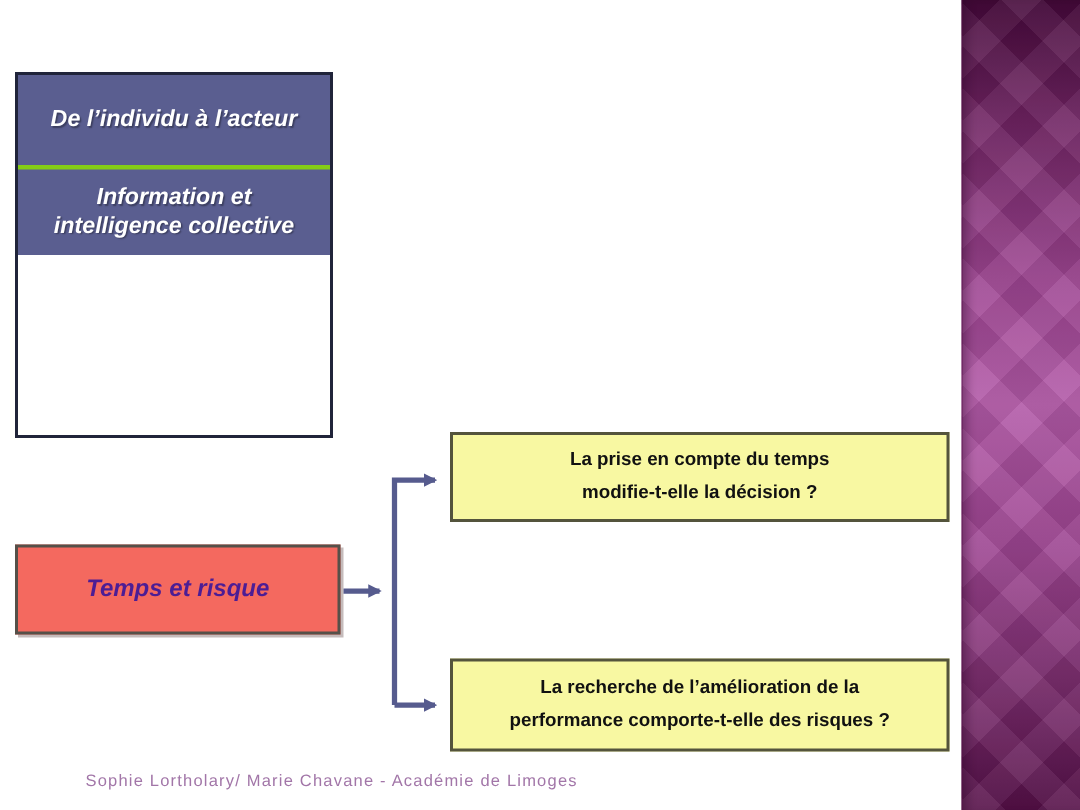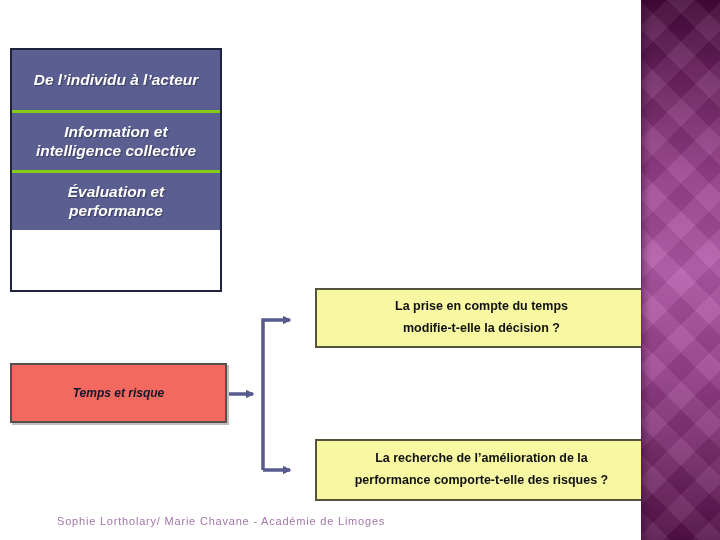--- a/index.html
+++ b/index.html
@@ -28,30 +28,29 @@
   }
 
   
   .source-box {
     position: absolute; left: 10px; top: 363px; width: 217px; height: 60px;
     background: #f4695f; border: 2px solid #555049;
     box-shadow: 2px 2px 0 rgba(90,60,60,0.35);
     display: flex; align-items: center; justify-content: center; text-align: center;
   }
   .source-box .label {
-    color: #0f172a; font-weight: bold; font-style: italic; font-size: 12px;
+    color: #4c1d95; font-weight: bold; font-style: italic; font-size: 16px;
   }
 
   
   .question-box {
     position: absolute; left: 300px; width: 333px;
     background: #f8f8a2; border: 2px solid #54543c;
     display: flex; align-items: center; justify-content: center; text-align: center;
     padding: 4px 10px;
-    margin-left: 15px;
   }
   .question-box.first  { top: 288px; height: 60px; }
   .question-box.second { top: 439px; height: 62px; }
   .question-box .label {
     color: #111111; font-weight: bold; font-size: 12.5px; line-height: 1.75;
     white-space: pre-line;
   }
 
   
   .connectors { position: absolute; left: 0; top: 0; width: 720px; height: 540px; pointer-events: none; }
@@ -79,24 +78,20 @@
 <div class="slide">
 
   <div class="stack">
     <div class="stack-box">
       <span class="label">De l’individu à l’acteur</span>
     </div>
     <div class="stack-box">
       <span class="label">Information et
 intelligence collective</span>
     </div>
-    <div class="stack-box">
-      <span class="label">Évaluation et
-performance</span>
-    </div>
   </div>
 
   <div class="source-box">
     <span class="label">Temps et risque</span>
   </div>
 
   <svg class="connectors" viewBox="0 0 720 540" xmlns="http://www.w3.org/2000/svg">
     <defs>
       <marker id="arrowhead" markerWidth="9" markerHeight="9" refX="7.5" refY="4.5" orient="auto" markerUnits="userSpaceOnUse">
         <path d="M0,0 L9,4.5 L0,9 Z" fill="#565b8e"></path>

